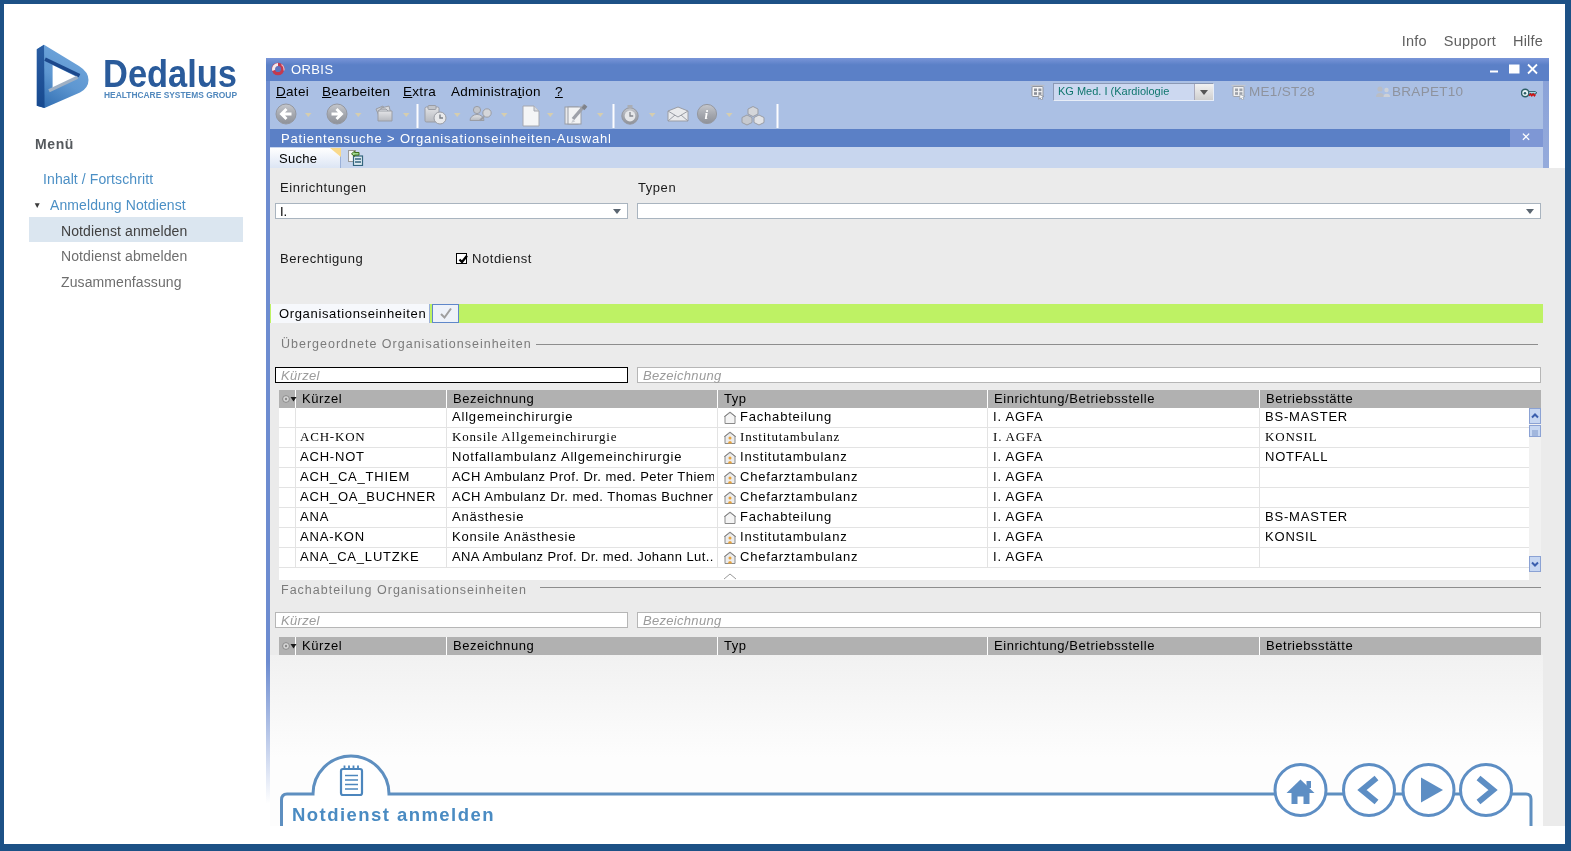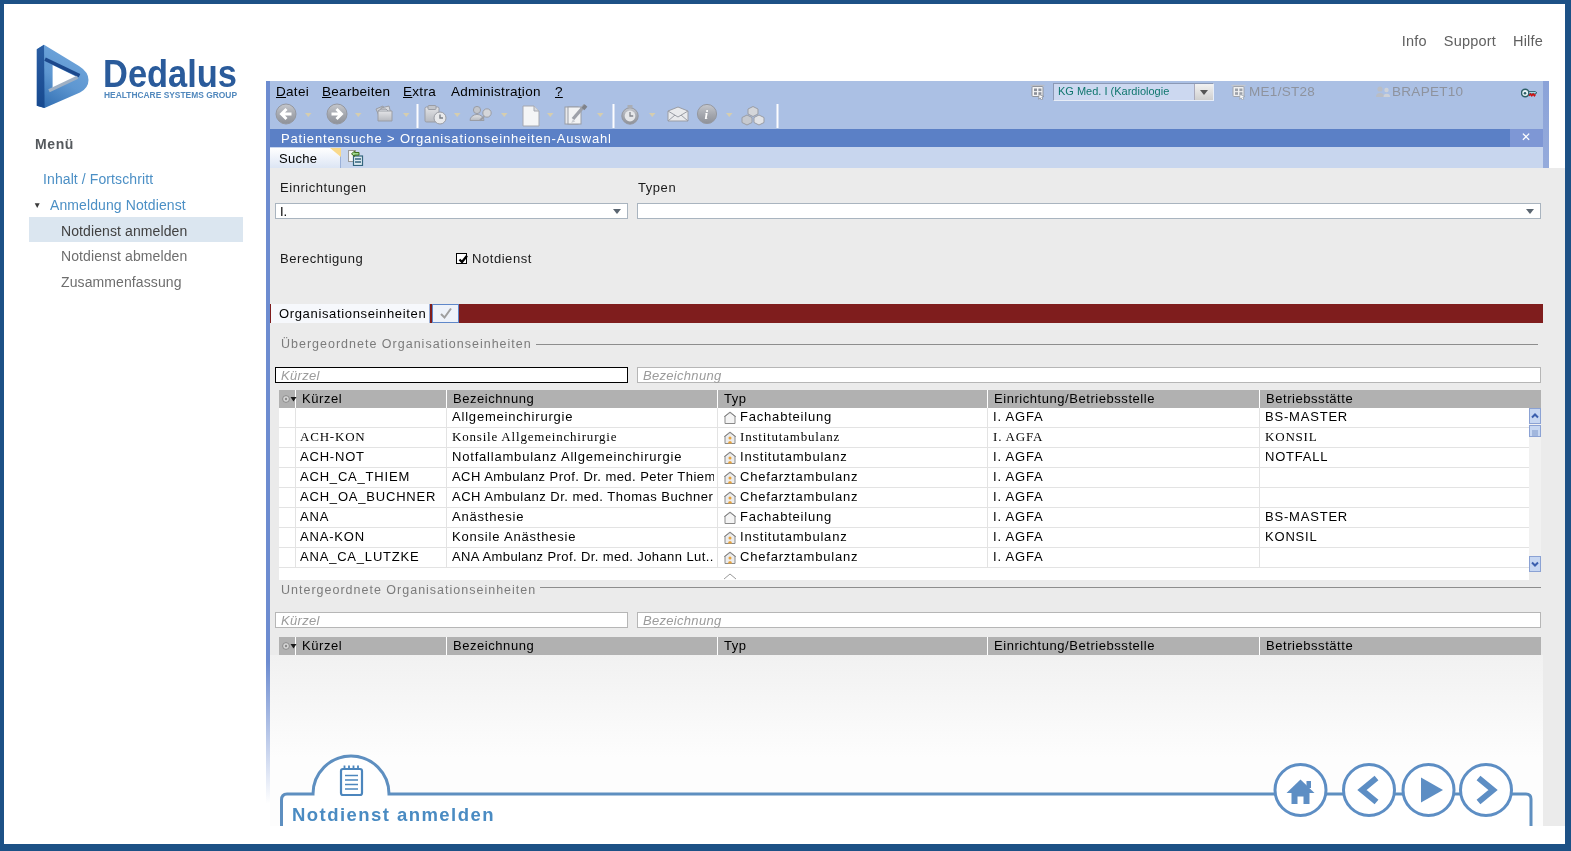--- a/index.html
+++ b/index.html
@@ -82,20 +82,34 @@
   <div id="menuTitle">Menü</div>
   <div class="sideitem" id="si1">Inhalt / Fortschritt</div>
   <div class="sideitem" id="si2t">▼</div>
   <div class="sideitem" id="si2">Anmeldung Notdienst</div>
   <div class="abs" id="selband"></div>
   <div class="sideitem" id="si3">Notdienst anmelden</div>
   <div class="sideitem" id="si4">Notdienst abmelden</div>
   <div class="sideitem" id="si5">Zusammenfassung</div>
 
   <div id="win">
+    <div id="titlebar">
+      <svg class="abs" style="left:5px;top:4px;" width="14" height="14" viewBox="0 0 14 14">
+        <circle cx="7" cy="7" r="6.3" fill="#c3394e"></circle>
+        <circle cx="7" cy="7" r="3.1" fill="#5a74c0"></circle>
+        <path d="M7,1 A6,6 0 0 0 1.4,9 L4.2,7.8 A3.1,3.1 0 0 1 7,3.9 Z" fill="#f3e9ec"></path>
+        <path d="M10.5,2.5 A6,6 0 0 1 12.9,8.5" stroke="#e8b8c0" stroke-width="1.2" fill="none"></path>
+      </svg>
+      <span class="ttl">ORBIS</span>
+      <svg class="abs" style="left:1222px;top:3px;" width="58" height="16" viewBox="0 0 58 16">
+        <path d="M2,10.5 h8" stroke="#fff" stroke-width="2"></path>
+        <rect x="21" y="3.5" width="10.5" height="9" fill="#fff"></rect>
+        <path d="M40,3.5 L49,12.5 M49,3.5 L40,12.5" stroke="#fff" stroke-width="1.8"></path>
+      </svg>
+    </div>
     <div id="menubar">
       <span class="mi" style="left:6px"><u>D</u>atei</span>
       <span class="mi" style="left:52px"><u>B</u>earbeiten</span>
       <span class="mi" style="left:133px"><u>E</u>xtra</span>
       <span class="mi" style="left:181px">Administra<u>t</u>ion</span>
       <span class="mi" style="left:285px"><u>?</u></span>
       <svg class="abs" style="left:760px;top:3px;" width="17" height="16" viewBox="0 0 17 16">
         <path d="M0.5,1.5 h14" stroke="#b9bdc6" stroke-width="1.4"></path>
         <rect x="2" y="2.5" width="11" height="10" rx="1" fill="#f5f5f6" stroke="#90949c"></rect>
         <rect x="4" y="4.5" width="3" height="2.6" fill="#8a8f98"></rect>
@@ -248,21 +262,21 @@
       <div class="field" style="left:367px;top:35px;width:904px;height:16px;white-space:nowrap;overflow:hidden;">
         <span class="ddarrow" style="right:6px;top:5px;"></span>
       </div>
       <span class="lbl" style="left:10px;top:83px;">Berechtigung</span>
       <span class="abs" style="left:186px;top:85px;width:11px;height:11px;border:1.5px solid #000;background:#fff;"></span>
       <svg class="abs" style="left:187px;top:85px;" width="12" height="12" viewBox="0 0 12 12">
         <path d="M2.5,6.5 L5,9 L10,2.8" stroke="#000" stroke-width="2.3" fill="none"></path>
       </svg>
       <span class="lbl" style="left:202px;top:83px;">Notdienst</span>
 
-      <div class="abs" style="left:0;top:136px;width:1273px;height:19px;background:#7f1d1d;">
+      <div class="abs" style="left:0;top:136px;width:1273px;height:19px;background:#bef264;">
         <div class="abs" style="left:1px;top:0;width:159px;height:19px;background:#f6f8fc;border-right:1px solid #9ab0d8;">
           <span class="abs" style="left:8px;top:2px;letter-spacing:0.65px;">Organisationseinheiten</span>
         </div>
         <div class="abs" style="left:162px;top:0;width:27px;height:19px;background:#eef2f9;border:1px solid #5f87c9;">
           <svg width="25" height="17" viewBox="0 0 25 17">
             <path d="M8,9 L11.5,12.5 L18,3.5" stroke="#9f9f9f" stroke-width="2" fill="none"></path>
           </svg>
         </div>
       </div>
 
@@ -409,21 +423,21 @@
             <path d="M2,3 h6 M2,5 h6 M2,7 h6" stroke="#7d96c8" stroke-width="1"></path>
           </svg>
         </div>
         <div class="abs" style="left:0;top:148px;width:12px;height:16px;background:#c7d7f2;border:1px solid #8ba2d4;">
           <svg width="10" height="14" viewBox="0 0 10 14">
             <path d="M2,5.5 L5,8.5 L8,5.5" stroke="#3b5fae" stroke-width="2" fill="none"></path>
           </svg>
         </div>
       </div>
 
-      <span class="legend" style="left:11px;top:415px;">Untergeordnete Organisationseinheiten</span>
+      <span class="legend" style="left:11px;top:415px;">Fachabteilung Organisationseinheiten</span>
       <span class="legline" style="left:270px;top:419px;width:1001px;"></span>
       <div class="field" style="left:5px;top:444px;width:353px;height:16px;border-color:#b6b6b6;">
         <span class="abs ph" style="left:5px;top:0px;">Kürzel</span>
       </div>
       <div class="field" style="left:367px;top:444px;width:904px;height:16px;border-color:#b6b6b6;">
         <span class="abs ph" style="left:5px;top:0px;">Bezeichnung</span>
       </div>
 
       <div class="ghead" style="left:9px;top:469px;width:1262px;height:18px;">
         <span class="hc" style="left:0;width:16px;border-left:none;"></span>

